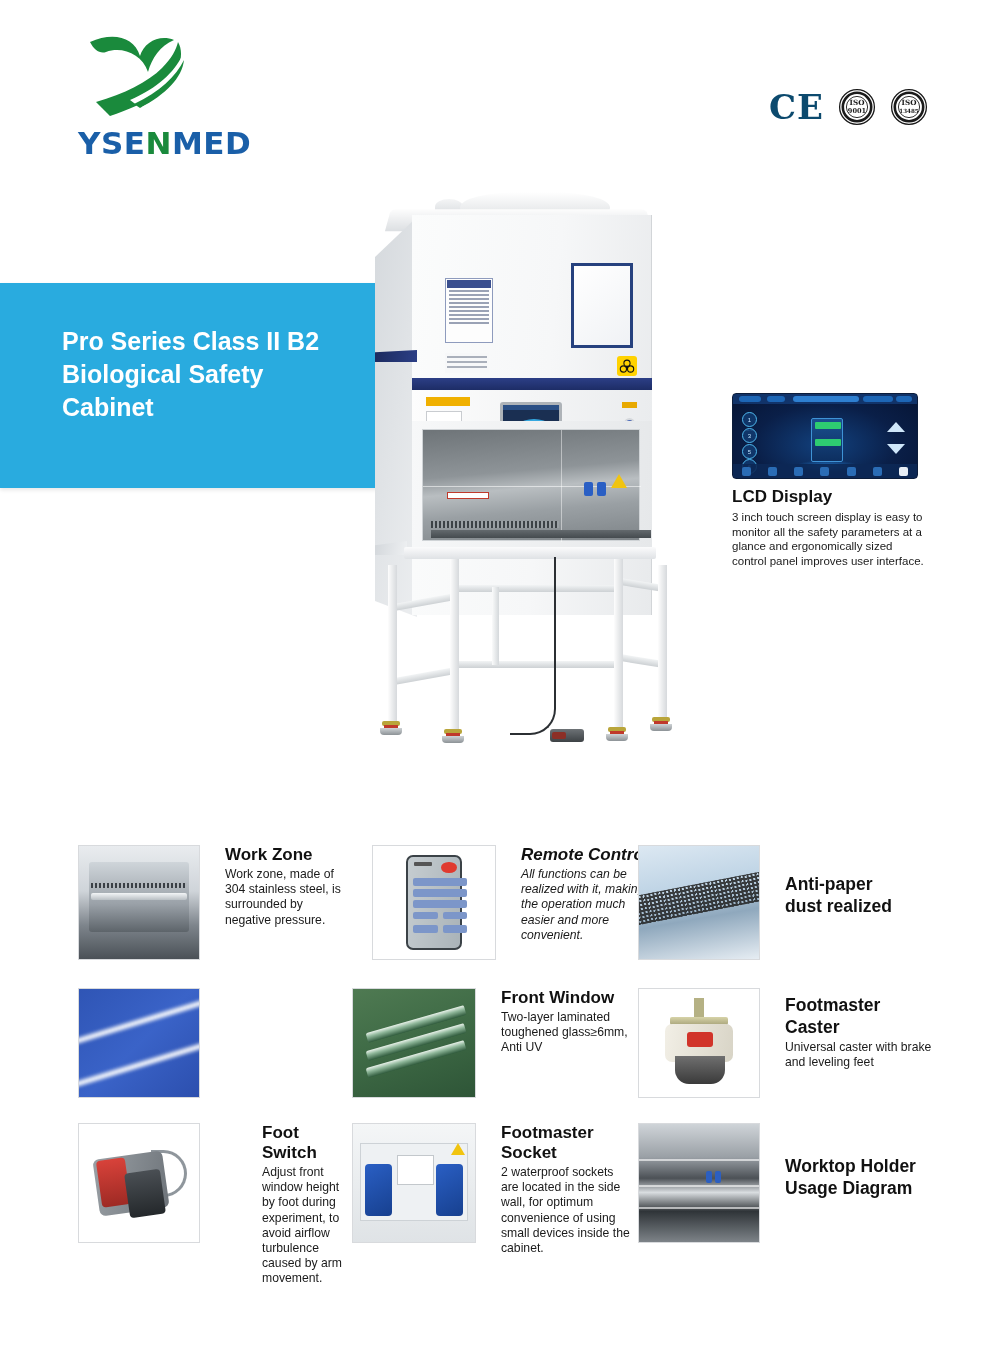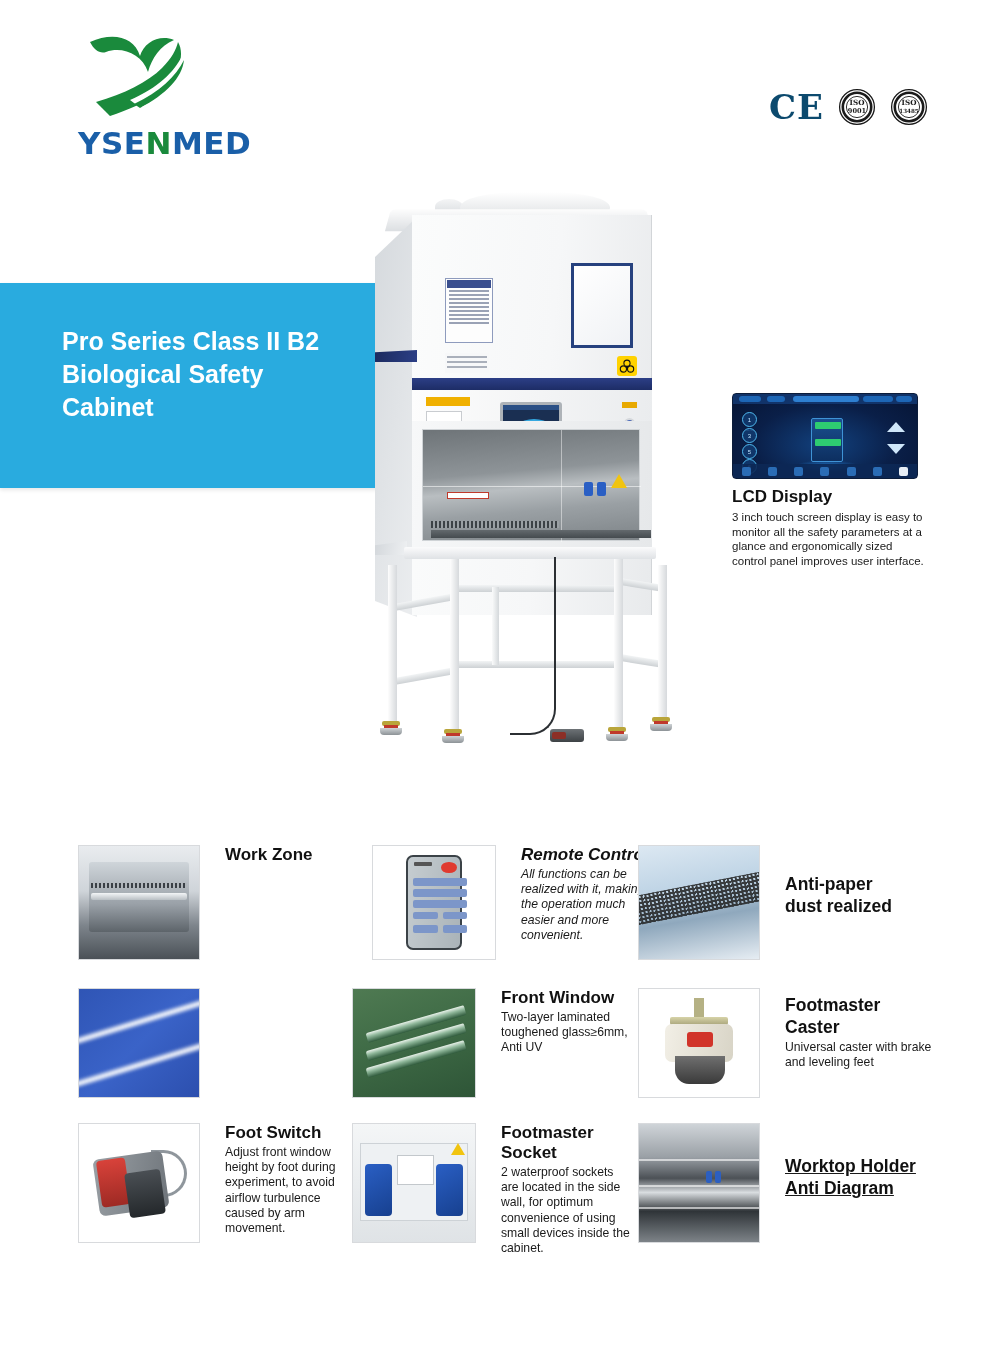--- a/index.html
+++ b/index.html
@@ -477,20 +477,21 @@
 <div class="features">
 
   <div class="fcard" style="left:78px; top:7px; width:270px;">
     <div class="fthumb tw-workzone" style="width:122px;height:115px;">
       <div class="inner"></div>
         <div class="perf"></div>
         <div class="bar"></div>
     </div>
     <div class="ftext" style="width:134px;">
       <div class="ftitle">Work Zone</div>
+      <div class="fdesc">Work zone, made of 304 stainless steel, is surrounded by negative pressure.</div>
     </div>
   </div>
 
   <div class="fcard" style="left:372px; top:7px; width:280px;font-style:italic;">
     <div class="fthumb tw-remote" style="width:124px;height:115px;">
       <div class="body"></div>
       <div class="scr" style="left:34%;top:14%;width:14%;height:4%;background:#555;"></div>
       <div class="pwr" style="left:56%;top:14%;width:13%;height:10%;"></div>
       <div class="btn" style="left:33%;top:28%;"></div>
         <div class="btn" style="left:45%;top:28%;"></div>
@@ -549,21 +550,21 @@
       <div class="red"></div>
         <div class="wheel"></div>
     </div>
     <div class="ftext" style="width:165px; padding-top:6px;">
       <div class="ftitle-only">Footmaster</div>
       <div class="ftitle-only">Caster</div>
       <div class="fdesc">Universal caster with brake and leveling feet</div>
     </div>
   </div>
 
-  <div class="fcard" style="left:78px; top:285px; width:270px;">
+  <div class="fcard" style="left:78px; top:285px; width:270px;gap:37px;">
     <div class="fthumb tw-foot" style="width:122px;height:120px;">
       <div class="cord"></div>
         <div class="shell"></div>
         <div class="red"></div>
         <div class="blk"></div>
     </div>
     <div class="ftext" style="width:134px;">
       <div class="ftitle">Foot Switch</div>
       <div class="fdesc">Adjust front window height by foot during experiment, to avoid airflow turbulence caused by arm movement.</div>
     </div>
@@ -585,18 +586,18 @@
   </div>
 
   <div class="fcard" style="left:638px; top:285px; width:300px;">
     <div class="fthumb tw-worktop" style="width:122px;height:120px;">
       <div class="line" style="top:30%;"></div>
       <div class="line" style="top:52%;"></div>
       <div class="line" style="top:70%;"></div>
       <div class="b1"></div>
         <div class="b2"></div>
     </div>
-    <div class="ftext" style="width:165px; padding-top:32px;text-decoration:underline;">
+    <div class="ftext" style="width:165px; padding-top:32px;">
       <div class="ftitle-only">Worktop Holder</div>
-      <div class="ftitle-only">Anti Diagram</div>
+      <div class="ftitle-only">Usage Diagram</div>
     </div>
   </div>
 </div>
 
 </body></html>

